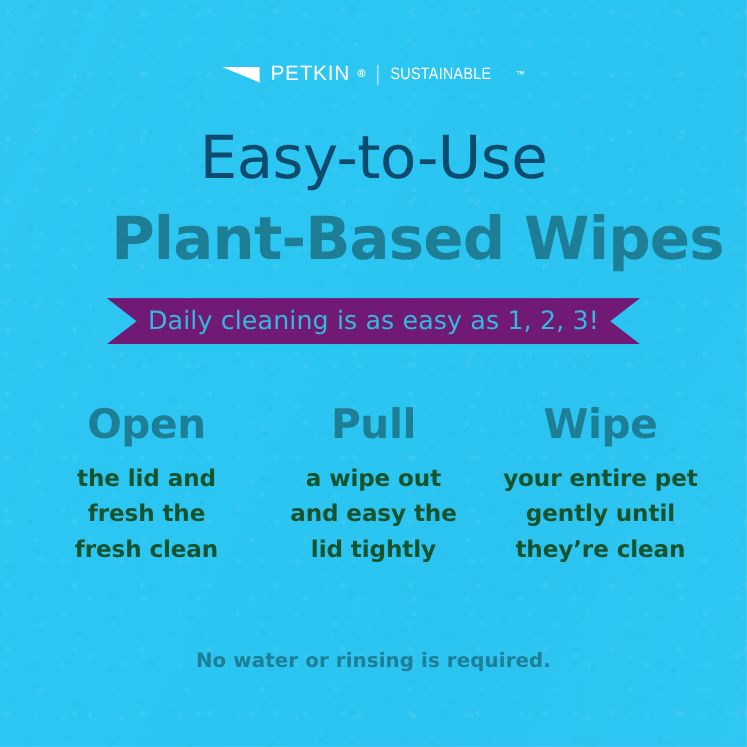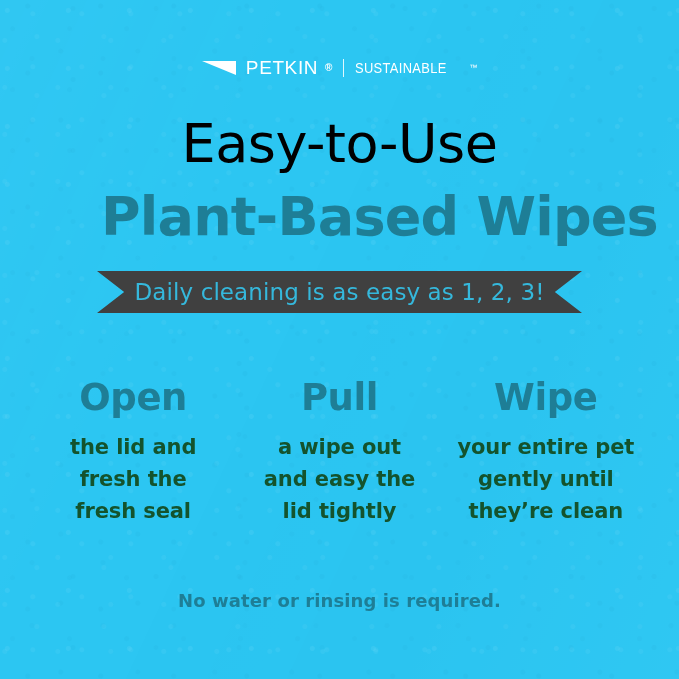--- a/index.html
+++ b/index.html
@@ -105,21 +105,21 @@
     line-height: 1;
   }
 
   
   .headline-1 {
     position: absolute;
     top: 116px;
     left: 0;
     width: 100%;
     text-align: center;
-    color: #000000;
+    color: #0c4a6e;
     font-size: 54px;
     font-weight: normal;
     letter-spacing: -0.5px;
     line-height: 1.05;
     font-family: "DejaVu Sans", sans-serif;
   }
   .headline-2 {
     position: absolute;
     top: 189px;
     left: 0;
@@ -134,21 +134,21 @@
     margin-left: 40px;
   }
 
   
   .ribbon {
     position: absolute;
     top: 271px;
     left: 97px;
     width: 485px;
     height: 42px;
-    background: #404040;
+    background: #701a75;
     display: flex;
     align-items: center;
     justify-content: center;
     -webkit-clip-path: polygon(0 0, 100% 0, 100% 100%, 0 100%, 5.6% 50%);
     clip-path: polygon(0 0, 100% 0,
                        100% 0, 94.4% 50%, 100% 100%,
                        0 100%, 5.6% 50%);
   }
   .ribbon-text {
     color: #35B8DC;
@@ -175,21 +175,20 @@
     text-align: center;
   }
   .step-title {
     color: #1E7E96;
     font-size: 37px;
     font-weight: bold;
     letter-spacing: -0.4px;
     line-height: 1.08;
     margin-bottom: 14px;
     font-family: "DejaVu Sans", sans-serif;
-    margin-top: 12px;
   }
   .step-lines {
     color: #14532d;
     font-size: 21px;
     font-weight: bold;
     line-height: 1.52;
     letter-spacing: -0.1px;
     font-family: "DejaVu Sans", sans-serif;
   }
   .step-line { display: block; white-space: nowrap; }
@@ -236,21 +235,21 @@
       <span class="ribbon-text">Daily cleaning is as easy as 1, 2, 3!</span>
     </div>
 
     <div class="steps">
 
       <div class="step">
         <div class="step-title">Open</div>
         <div class="step-lines">
           <span class="step-line">the lid and</span>
           <span class="step-line">fresh the</span>
-          <span class="step-line">fresh seal</span>
+          <span class="step-line">fresh clean</span>
         </div>
       </div>
 
       <div class="step">
         <div class="step-title">Pull</div>
         <div class="step-lines">
           <span class="step-line">a wipe out</span>
           <span class="step-line">and easy the</span>
           <span class="step-line">lid tightly</span>
         </div>

